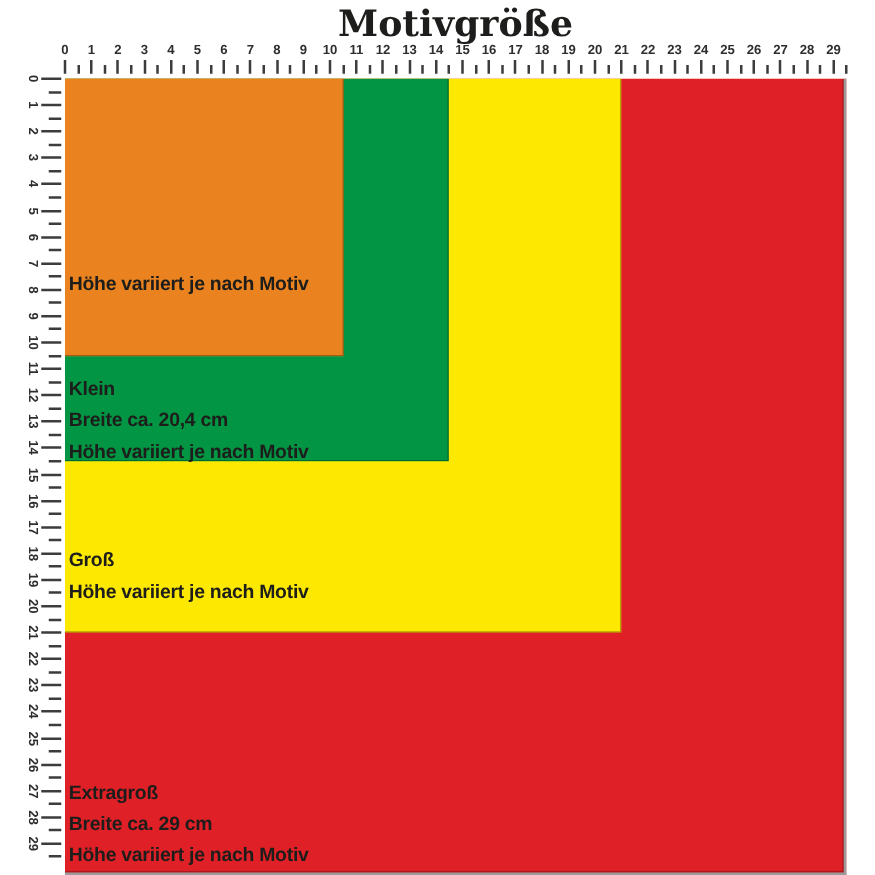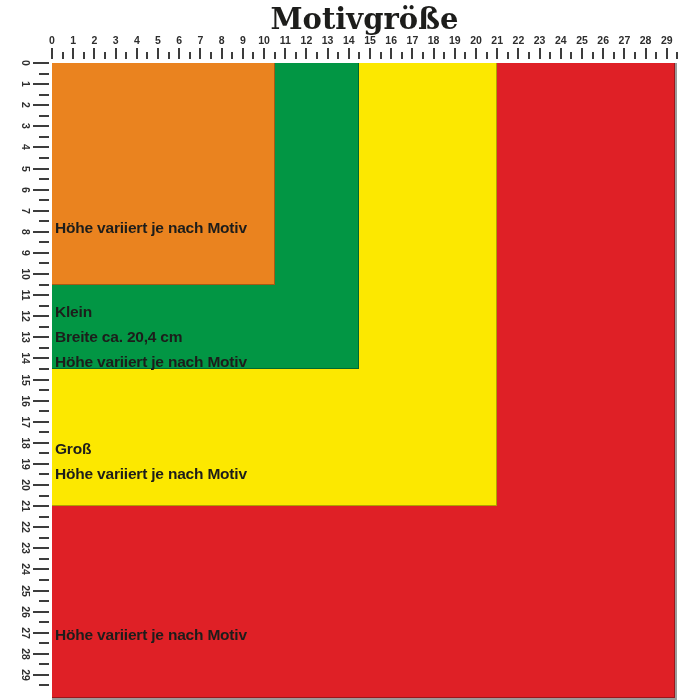--- a/index.html
+++ b/index.html
@@ -204,20 +204,22 @@
       <div class="vnum" style="top: 647.8px;">28</div>
       <div class="tick" style="left: 33px; top: 652.8px; width: 16px; height: 2px;"></div>
       <div class="tick" style="left: 39px; top: 663.35px; width: 10px; height: 2px;"></div>
       <div class="vnum" style="top: 668.9px;">29</div>
       <div class="tick" style="left: 33px; top: 673.9px; width: 16px; height: 2px;"></div>
       <div class="tick" style="left: 39px; top: 684.45px; width: 10px; height: 2px;"></div>
     </div>
   <div id="rects">
       <div class="rect frame" style="left: 52px; top: 63px; width: 625.4px; height: 637px; background: rgb(223, 32, 38);"></div>
       <div class="size-label" style="left: 55px; top: 622px;">
+        <div>Extragroß</div>
+        <div>Breite ca. 29 cm</div>
         <div>Höhe variiert je nach Motiv</div>
       </div>
       <div class="rect" style="left: 52px; top: 63px; width: 445.2px; height: 443.1px; background: rgb(252, 232, 0);"></div>
       <div class="size-label" style="left: 55px; top: 436.1px;">
         <div>Groß</div>
         <div>Höhe variiert je nach Motiv</div>
       </div>
       <div class="rect" style="left: 52px; top: 63px; width: 307.4px; height: 305.95px; background: rgb(2, 150, 68);"></div>
       <div class="size-label" style="left: 55px; top: 298.95px;">
         <div>Klein</div>

